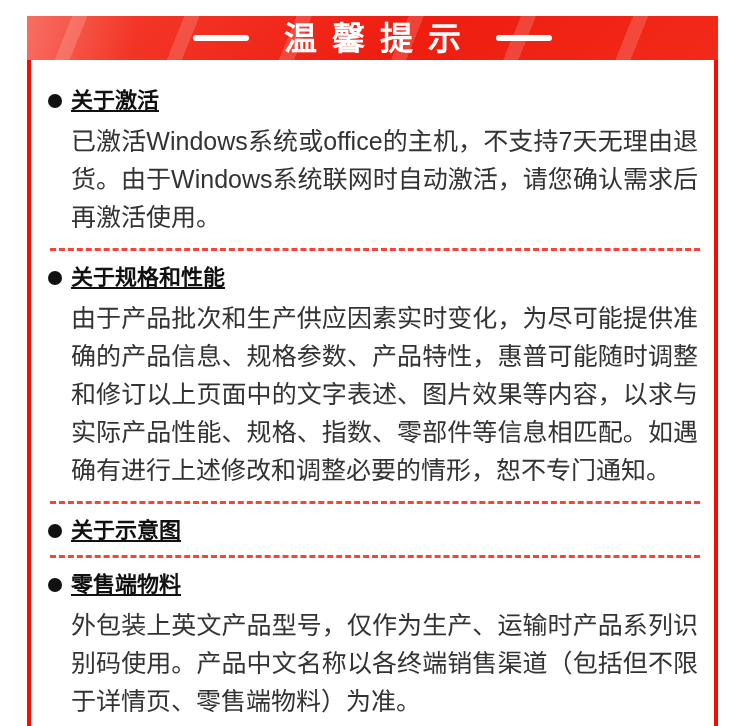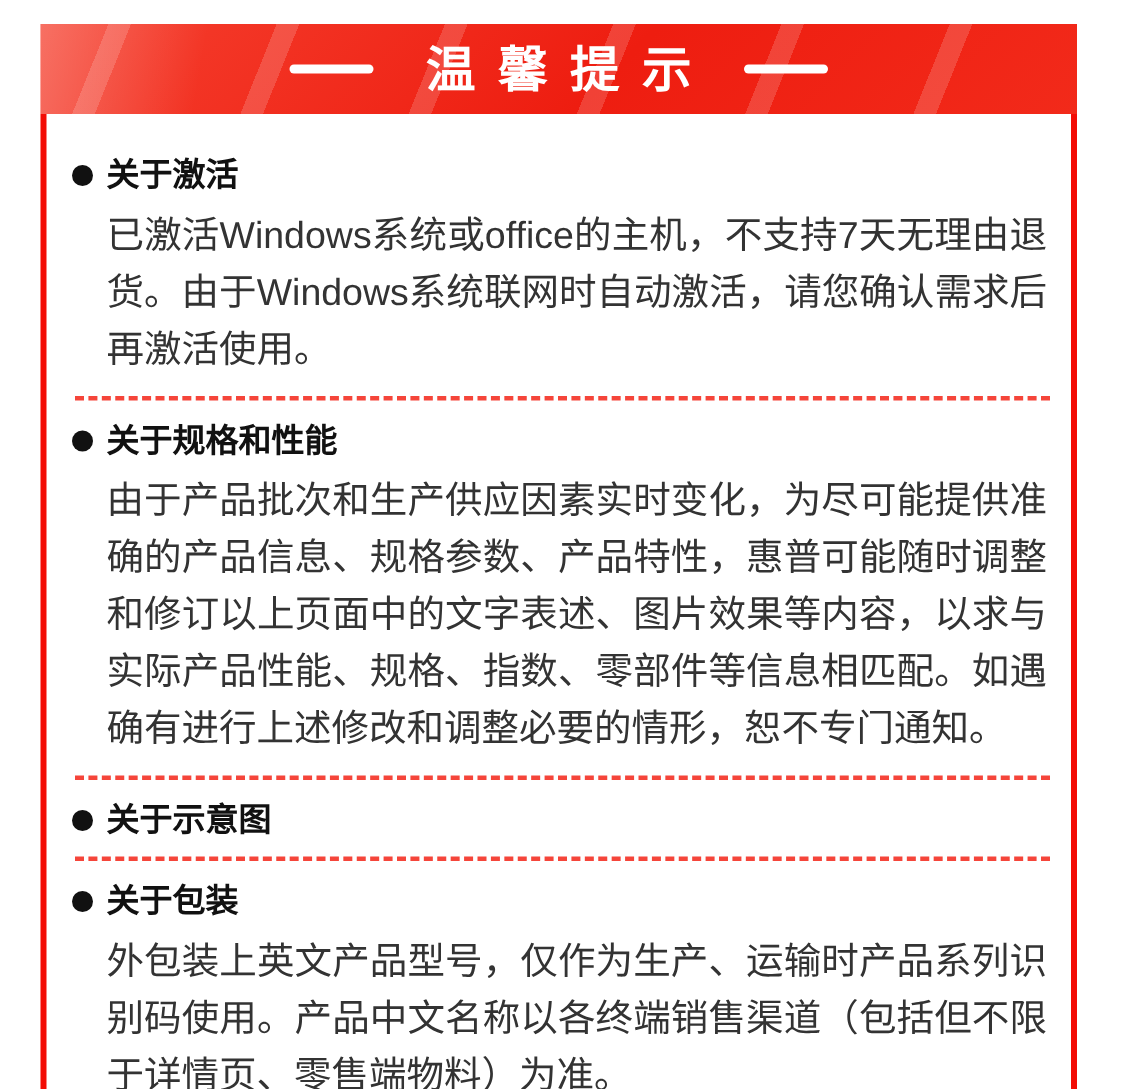--- a/index.html
+++ b/index.html
@@ -16,21 +16,21 @@
     overflow: hidden;
   }
   .wrap {
     position: absolute;
     left: 27px;
     top: 16px;
     width: 691px;
   }
   
   .banner {
-    height: 60px;
+    height: 44px;
     display: flex;
     align-items: center;
     justify-content: center;
     gap: 20px;
     background:
       linear-gradient(100deg, rgba(255,255,255,0.25) 0%, rgba(255,255,255,0) 16%),
       repeating-linear-gradient(112deg,
         rgba(255,255,255,0) 0 42px,
         rgba(255,255,255,0.16) 42px 56px,
         rgba(255,255,255,0) 56px 104px),
@@ -62,20 +62,21 @@
   }
   .section-heading {
     display: flex;
     align-items: center;
     gap: 9px;
     margin: 0 0 9px 0;
     font-size: 22px;
     line-height: 25px;
     font-weight: bold;
     color: #111111;
+    text-decoration: underline;
   }
   .bullet {
     width: 14px;
     height: 14px;
     border-radius: 50%;
     background: #111111;
     flex: 0 0 auto;
   }
   .section-body {
     margin: 0 4px 0 23px;
@@ -129,20 +130,20 @@
           <span class="bullet"></span>
           <span>关于示意图</span>
         </h2>
       </section>
 
       <hr class="divider">
 
       <section>
         <h2 class="section-heading">
           <span class="bullet"></span>
-          <span>关于包装</span>
+          <span>零售端物料</span>
         </h2>
         <p class="section-body">外包装上英文产品型号，仅作为生产、运输时产品系列识别码使用。产品中文名称以各终端销售渠道（包括但不限于详情页、零售端物料）为准。</p>
       </section>
 
     </div>
   </div>
 </div>
 
 </body></html>

